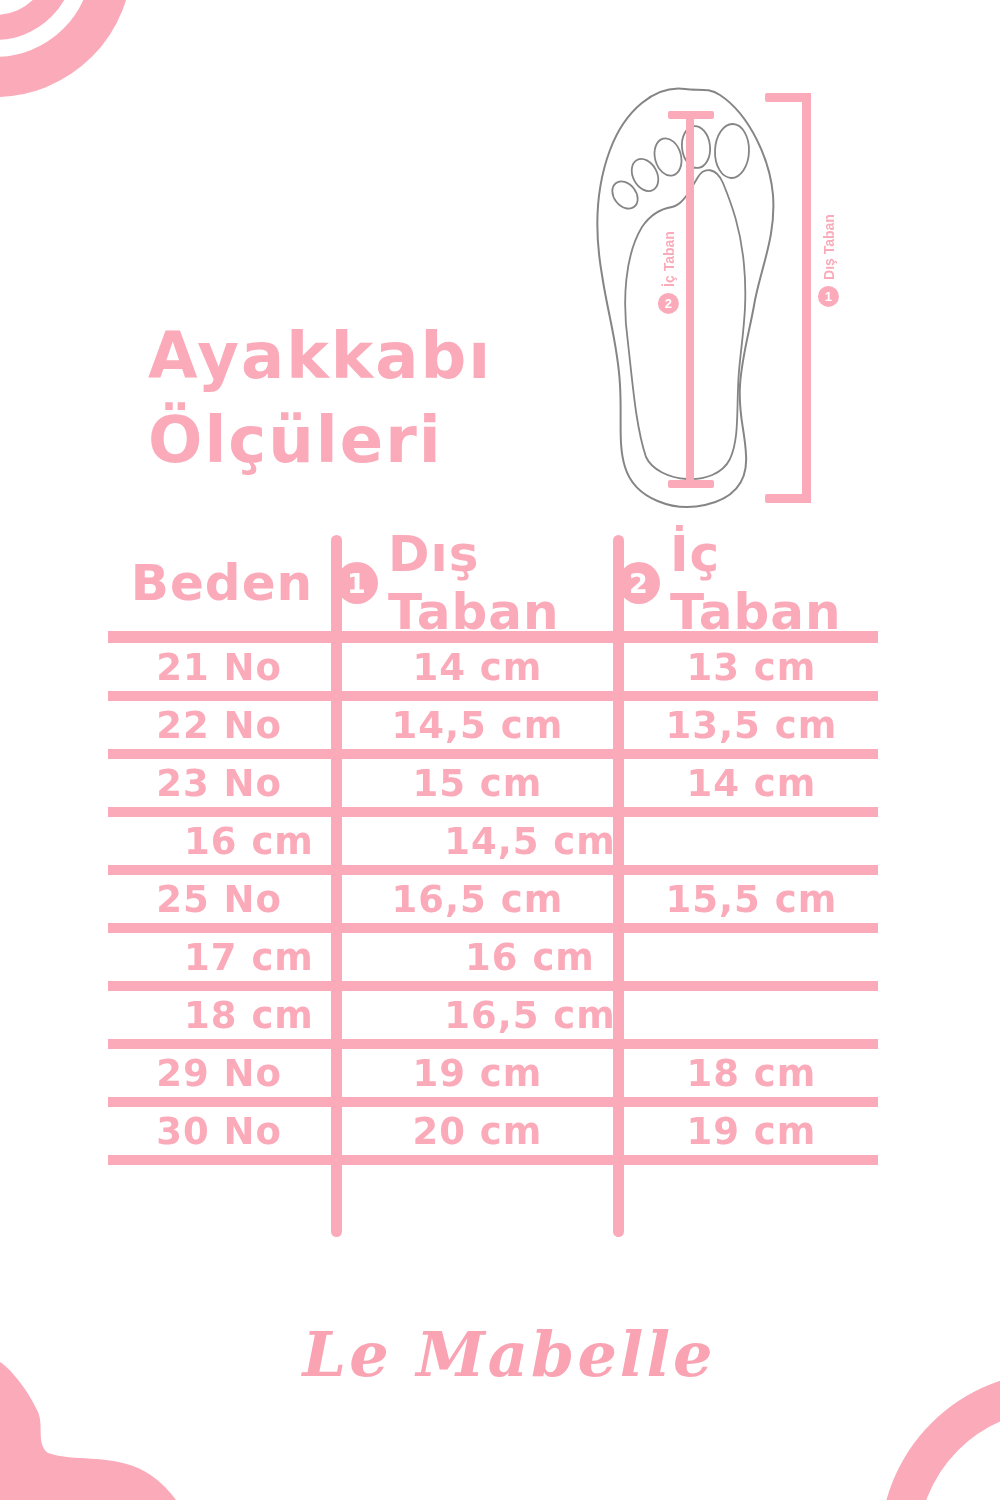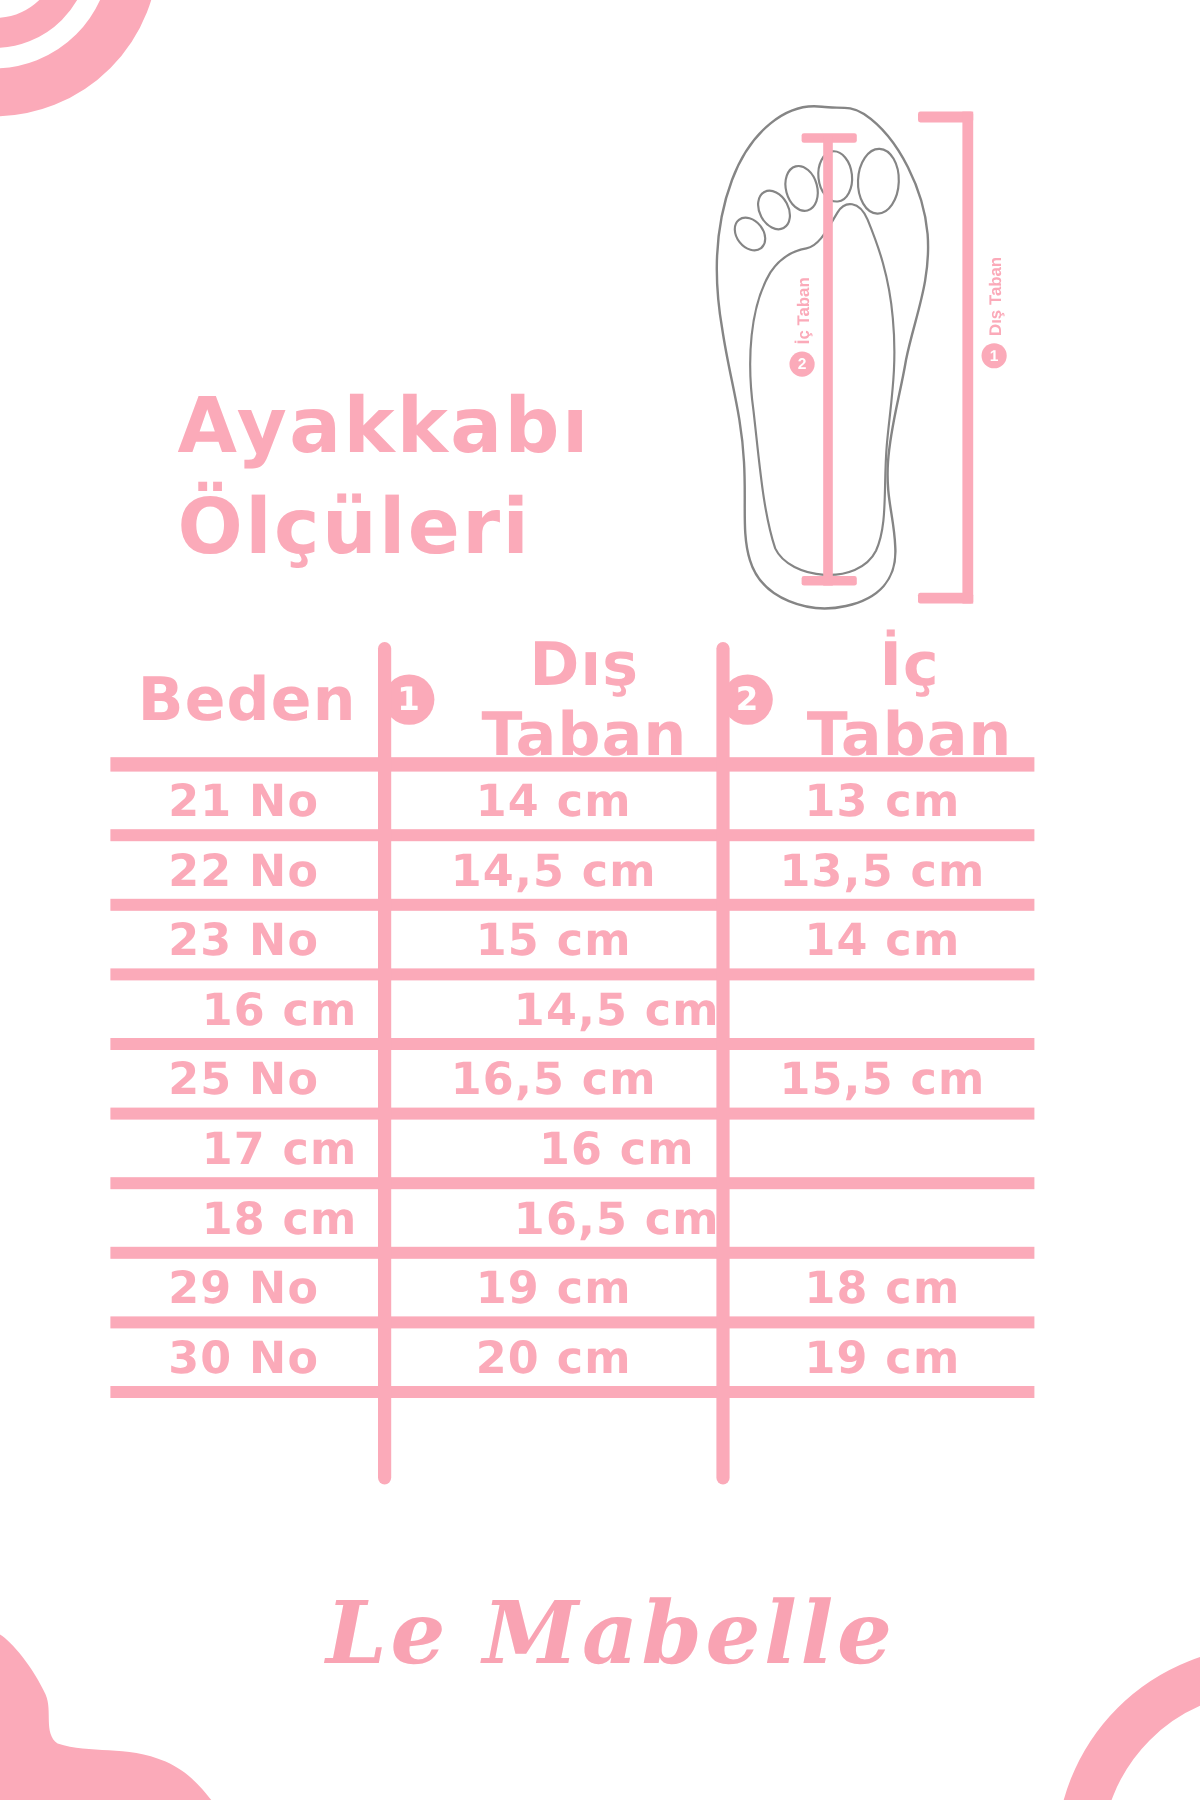--- a/index.html
+++ b/index.html
@@ -26,39 +26,39 @@
   .rot-wrap.outer { left:748px; top:180px; }
   .rot-wrap.inner { left:588px; top:192px; }
   .rot-label { transform:rotate(-90deg); display:flex; align-items:center; gap:6px;
                font-family:"Liberation Sans", sans-serif; font-weight:bold; font-size:14px;
                color:#fbaab9; white-space:nowrap; }
   .rot-label .mini-circle { display:inline-flex; width:21px; height:21px; border-radius:50%;
                background:#fbaab9; color:#fff; font-size:13px; align-items:center;
                justify-content:center; transform:rotate(90deg); flex:0 0 auto; }
 
   
-  .size-table { position:absolute; left:92px; top:535px; width:770px; color:#fbaab9;text-align:center; }
+  .size-table { position:absolute; left:108px; top:535px; width:770px; color:#fbaab9; }
   .t-header { display:flex; height:108px; border-bottom:12px solid #fbaab9; }
   .t-header .cell { display:flex; align-items:center; justify-content:center; gap:10px;
                     font-size:50px; font-weight:bold; letter-spacing:1px; }
   .num-circle { display:inline-flex; width:42px; height:42px; border-radius:50%;
                 background:#fbaab9; color:#ffffff; font-size:27px; font-weight:bold;
                 align-items:center; justify-content:center; flex:0 0 auto; }
   .t-row { display:flex; height:58px; border-bottom:10px solid #fbaab9;gap:10px; }
   .t-row .cell { display:flex; align-items:center; justify-content:center;
                  font-size:37px; font-weight:bold; letter-spacing:1px; }
   .c1 { width:228px; } .c2 { width:282px; } .c3 { width:260px; }
   .v-divider { position:absolute; top:0; width:11px; height:702px; background:#fbaab9;
                border-radius:6px; }
   .v-divider.d1 { left:223px; } .v-divider.d2 { left:505px; }
 
   
   .brand { position:absolute; left:0; right:0; top:1318px; text-align:center;
            font-family:"DejaVu Serif", serif; font-style:italic; font-weight:bold;
-           font-size:72px; color:#f9a3b3; letter-spacing:3px;margin-left:18px; }
+           font-size:62px; color:#f9a3b3; letter-spacing:3px;margin-left:18px; }
 </style>
 </head>
 <body>
 
 <div class="canvas">
 
   <div>
     <div class="ring ring-outer"></div>
     <div class="ring ring-inner"></div>
   </div>

